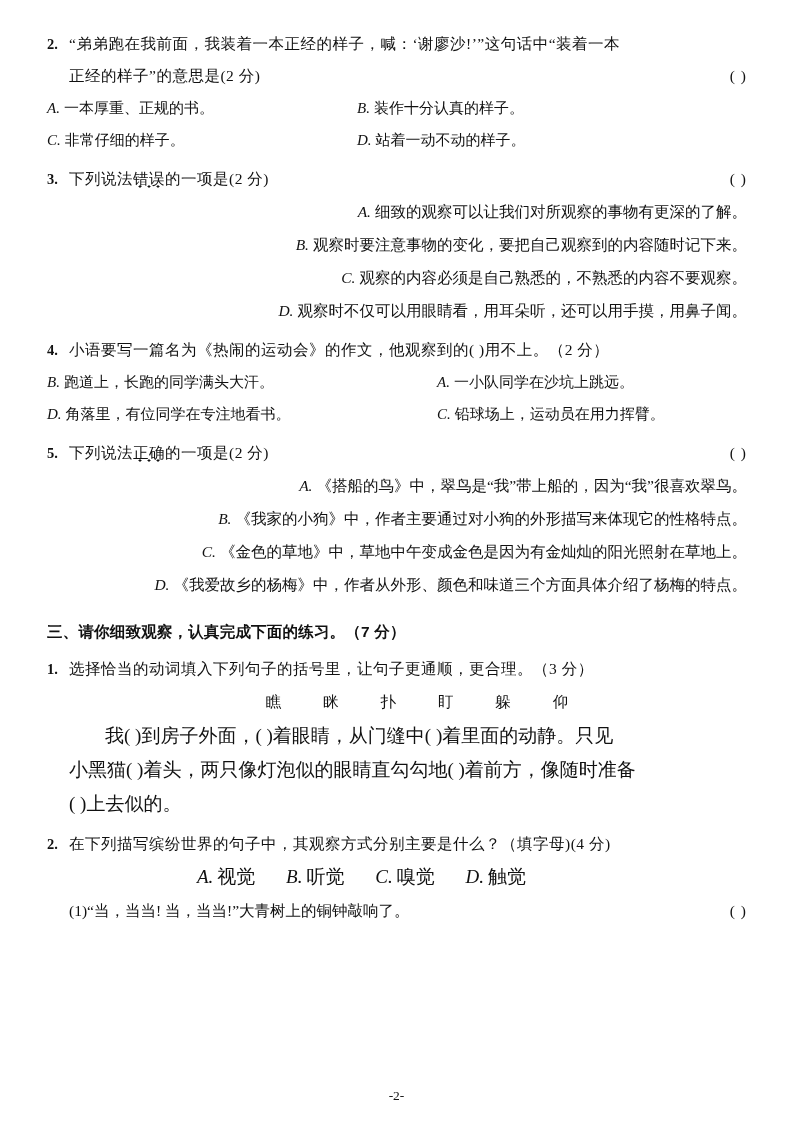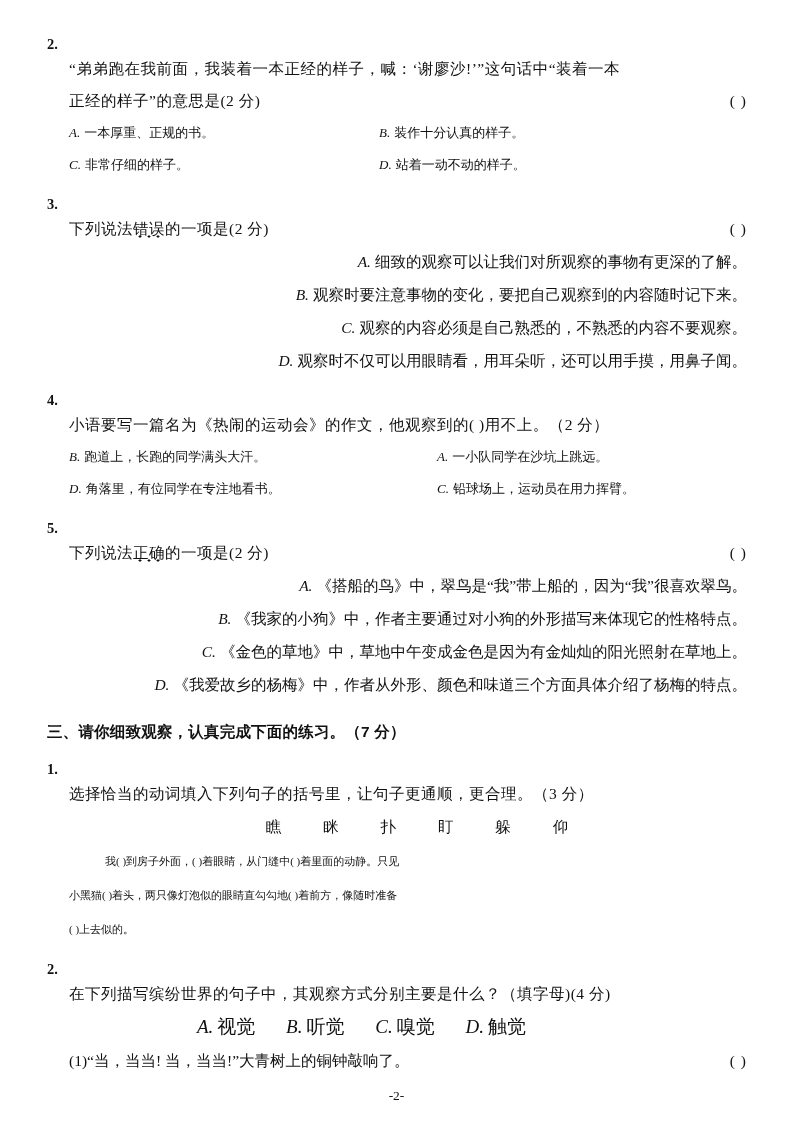--- a/index.html
+++ b/index.html
@@ -39,35 +39,33 @@
     flex: 0 0 auto;
     width: 22px;
     font-family: "Liberation Serif", serif;
     font-weight: bold;
     font-size: 14.5px;
     text-align: left;
   }
   .q-text {
     flex: 1 1 auto;
     position: relative;
-    margin-top: 25px;
   }
   .q-text .line {
     display: block;
   }
   .paren-right {
     position: absolute;
     right: 0;
     white-space: nowrap;
     letter-spacing: 1px;
   }
   
   .opts {
-    margin-left: 22px;
-    font-size: 13px;
+    font-size: 15px;
     line-height: 32px;
   }
   .opt-row {
     display: flex;
   }
   .opt-row .opt {
     display: block;
   }
   .opt-row .o1 { width: 310px; }
   .opt-row .o2 { flex: 1; }
@@ -117,21 +115,21 @@
     font-size: 15.5px;
     line-height: 34px;
     letter-spacing: 0px;
     padding-left: 40px;
   }
   .wordbank span {
     display: inline-block;
     margin: 0 19px;
   }
   .fill-body {
-    font-size: 11px;
+    font-size: 19px;
     line-height: 34px;
     margin-left: 22px;
   }
   .fill-body .ln {
     display: block;
   }
   .indent {
     display: inline-block;
     width: 36px;
   }

